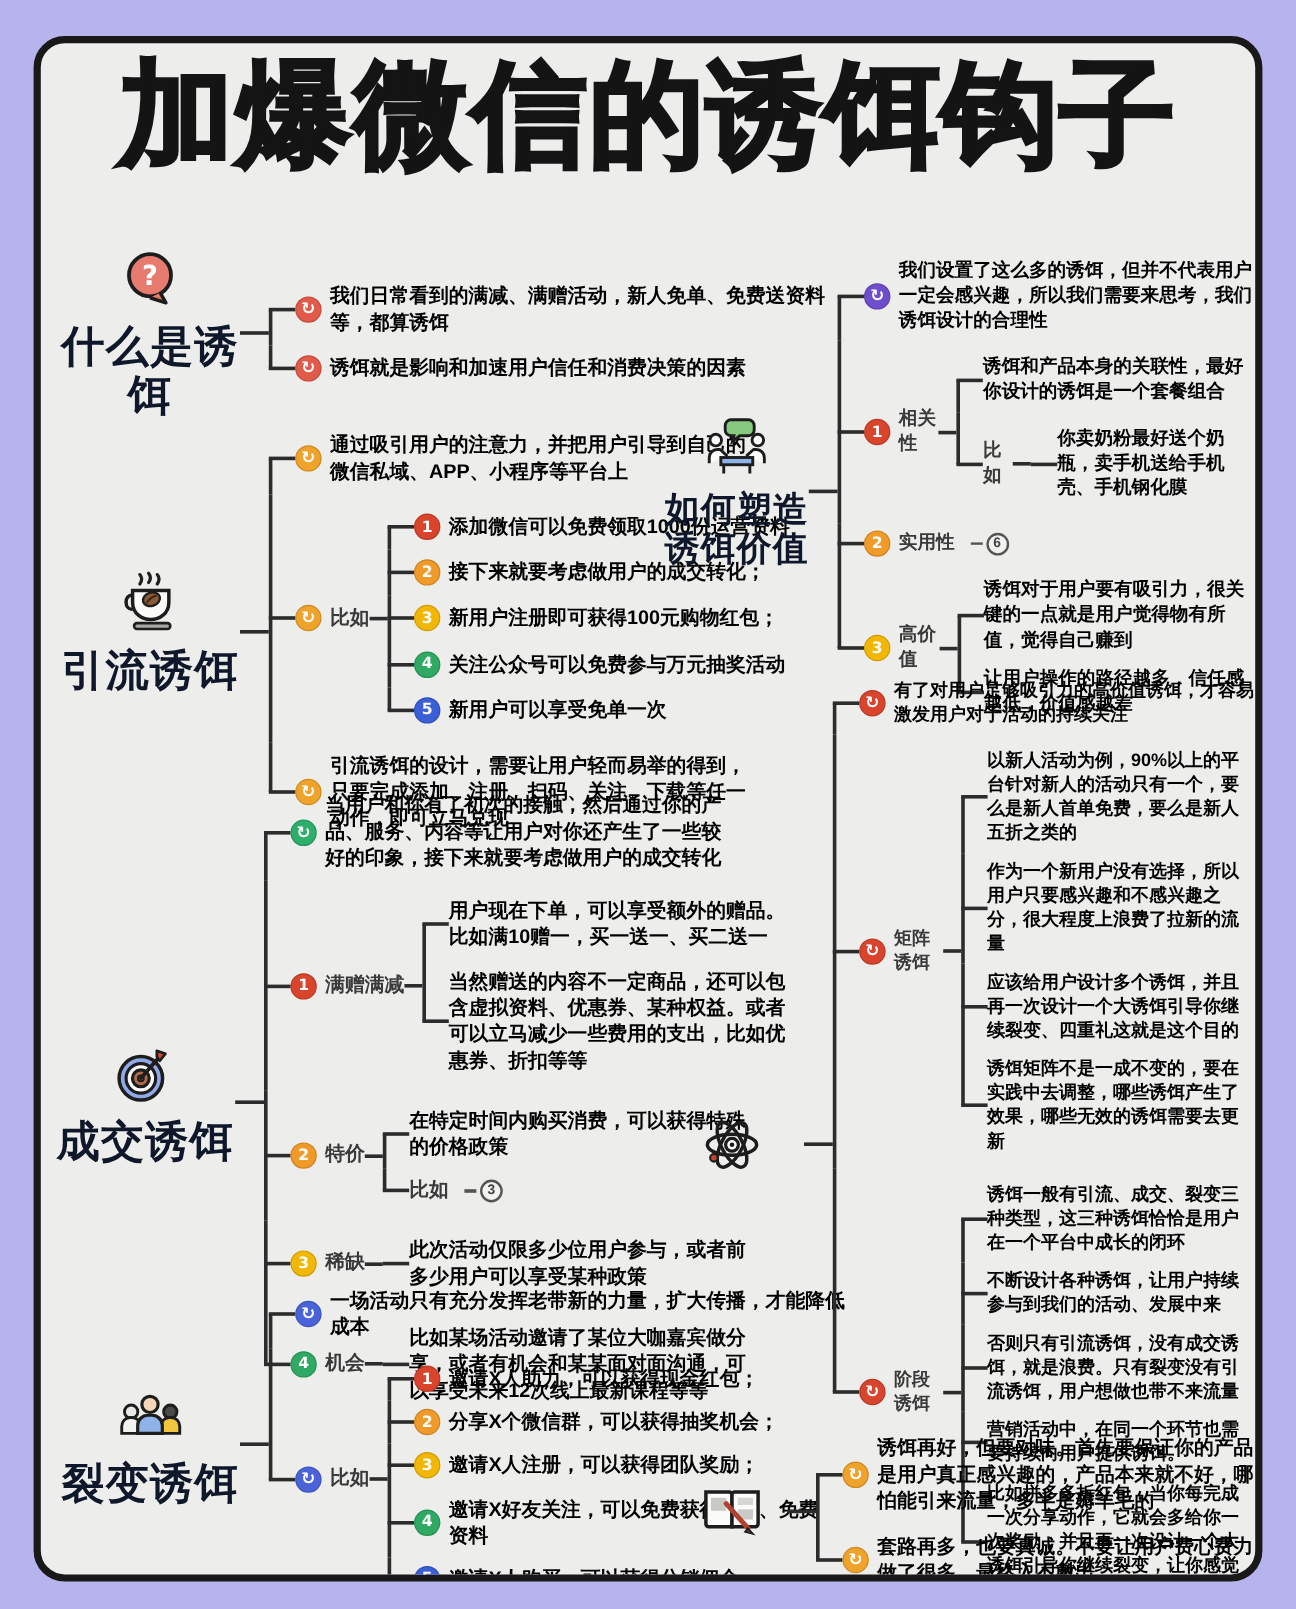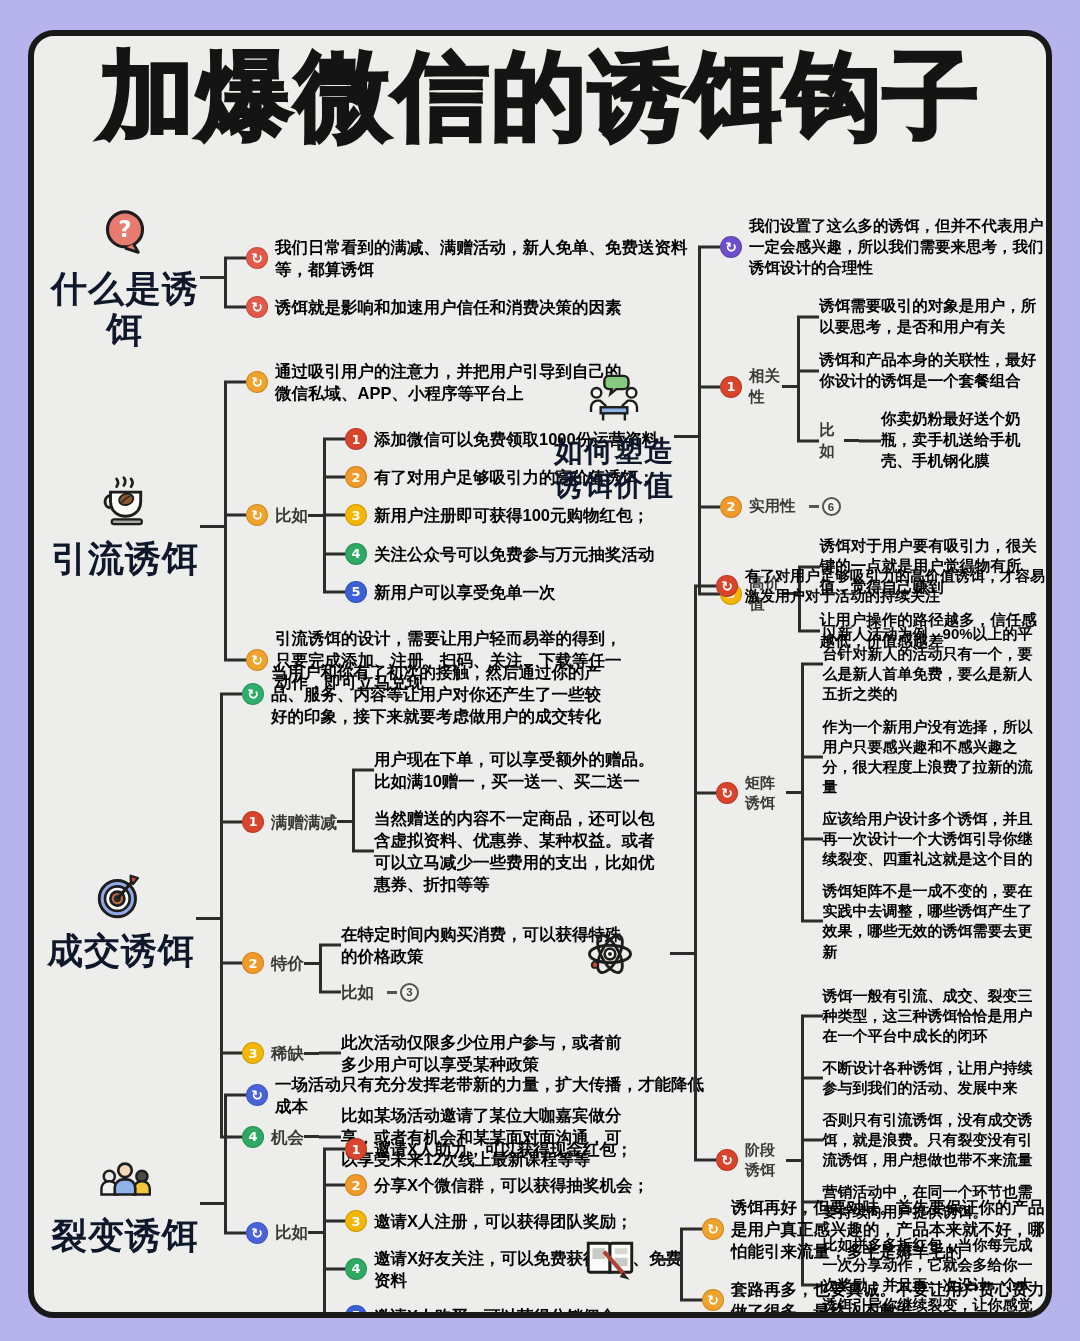--- a/index.html
+++ b/index.html
@@ -42,21 +42,21 @@
   .strong{font-weight:800;color:#3a3a3a;}
   .num,.arrow{flex:none;width:22px;height:22px;border-radius:50%;display:flex;align-items:center;justify-content:center;color:#fff;box-shadow:inset 0 0 0 1px rgba(0,0,0,.15);}
   .num{font:700 13px "DejaVu Sans",sans-serif;}
   .arrow{font:700 14px "DejaVu Sans",sans-serif;}
   .linkref{display:inline-flex;align-items:center;margin-left:6px;flex:none;}
   .lr-dash{width:10px;height:2.5px;background:#555;margin-right:3px;}
   .lr-circ{width:19px;height:19px;border:2px solid #555;border-radius:50%;display:flex;align-items:center;justify-content:center;font-size:11.5px;font-weight:700;color:#444;background:#f2f2f0;box-sizing:border-box;}
   
   .sec-what-is-bait .t1{max-width:430px;}
   .sec-traffic-bait .t1{max-width:350px;} .sec-traffic-bait .t2{max-width:312px;}
-  .sec-deal-bait .t1{max-width:338px;} .sec-deal-bait .t2{max-width:295px;}
+  .sec-deal-bait .t1{max-width:338px;font-family:Liberation Mono, monospace;} .sec-deal-bait .t2{max-width:295px;}
   .sec-deal-bait .kid{padding:7px 0 7px 22px;}
   .sec-fission-bait .t1{max-width:430px;} .sec-fission-bait .t2{max-width:310px;}
   .sec-fission-bait .kid{padding:7px 0 7px 22px;}
   .sec-shape-value .txt{font-size:15.5px;}
   .sec-shape-value .t1{max-width:352px;} .sec-shape-value .t2{max-width:276px;} .sec-shape-value .t3{max-width:212px;}
   .sec-shape-value .kid{padding:6px 0 6px 22px;}
   .sec-marketing-loop .txt{font-size:15px;}
   .sec-marketing-loop .t1{max-width:386px;} .sec-marketing-loop .t2{max-width:292px;}
   .sec-marketing-loop .kid{padding:6px 0 6px 22px;}
   .sec-final-tips .t1{max-width:432px;}
@@ -143,21 +143,21 @@
                     <div class="self">
                       <span class="num" style="background: rgb(217, 68, 44);">1</span>
                       <span class="txt t2">添加微信可以免费领取1000份运营资料</span>
                     </div>
                   </div>
                 </li>
                 <li class="kid">
                   <div class="row">
                     <div class="self">
                       <span class="num" style="background: rgb(240, 154, 42);">2</span>
-                      <span class="txt t2">有了对用户足够吸引力的高价值诱饵；</span>
+                      <span class="txt t2">接下来就要考虑做用户的成交转化；</span>
                     </div>
                   </div>
                 </li>
                 <li class="kid">
                   <div class="row">
                     <div class="self">
                       <span class="num" style="background: rgb(242, 183, 5);">3</span>
                       <span class="txt t2">新用户注册即可获得100元购物红包；</span>
                     </div>
                   </div>
@@ -417,27 +417,20 @@
             </div>
           </li>
           <li class="kid">
             <div class="row">
               <div class="self">
                 <span class="num" style="background: rgb(217, 68, 44);">1</span>
                 <span class="txt t1 strong">相关性</span>
               </div>
               <div class="hlink2"></div>
               <ul class="kids">
-                <li class="kid">
-                  <div class="row">
-                    <div class="self">
-                      <span class="txt t2">诱饵需要吸引的对象是用户，所以要思考，是否和用户有关</span>
-                    </div>
-                  </div>
-                </li>
                 <li class="kid">
                   <div class="row">
                     <div class="self">
                       <span class="txt t2">诱饵和产品本身的关联性，最好你设计的诱饵是一个套餐组合</span>
                     </div>
                   </div>
                 </li>
                 <li class="kid">
                   <div class="row">
                     <div class="self">

